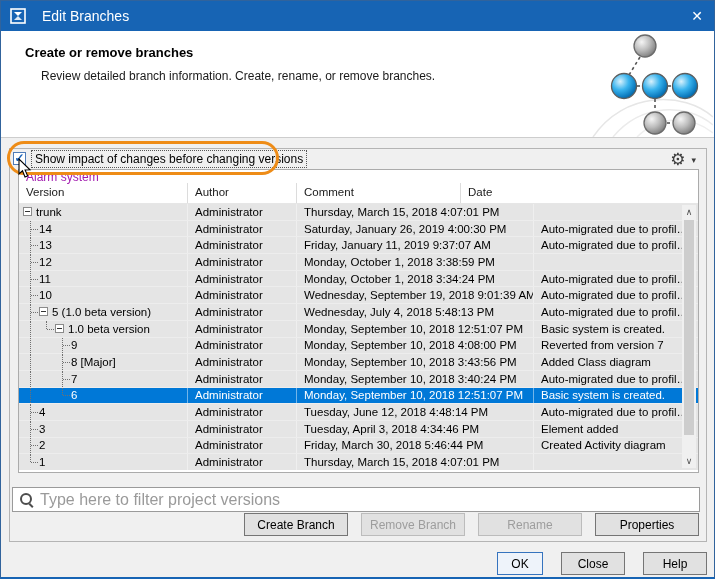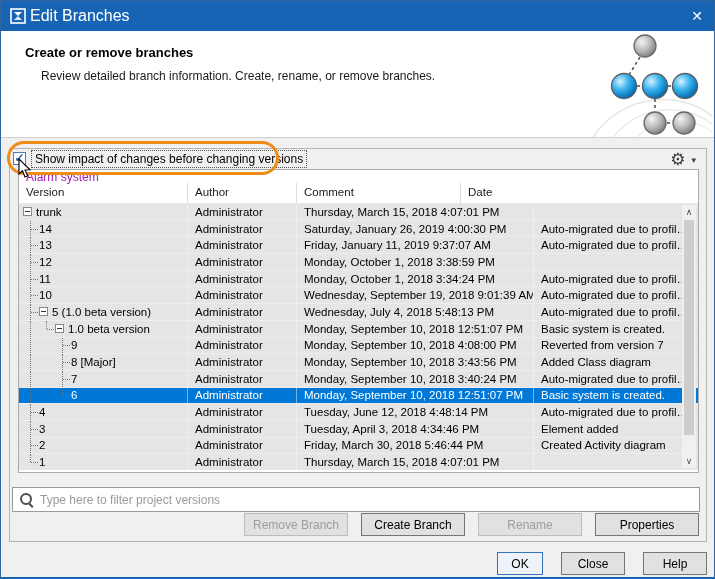--- a/index.html
+++ b/index.html
@@ -3,21 +3,21 @@
 <meta charset="utf-8">
 <style>
   html,body{margin:0;padding:0;background:#fff;font-family:"Liberation Sans",sans-serif;}
   #dialog{position:relative;width:715px;height:579px;box-sizing:border-box;
     border:1px solid #31639c;border-bottom:2px solid var(--titlebar,#1764B4);
     background:#f0f0f0;overflow:hidden;}
   
   .titlebar{position:absolute;left:0;top:0;right:0;height:30px;background:var(--titlebar,#1764B4);
     display:flex;align-items:center;color:#fff;}
   .app-icon{margin-left:9px;width:16px;height:16px;flex:none;}
-  .title-text{margin-left:4px;font-size:16px;}
+  .title-text{margin-left:16px;font-size:14px;}
   .close-btn{margin-left:auto;width:34px;height:30px;display:flex;align-items:center;justify-content:center;
     font-size:14px;cursor:default;}
   
   .header-sec{position:absolute;left:0;top:30px;right:0;height:107px;background:#fff;
     border-bottom:1px solid #cdcdcd;box-sizing:border-box;text-align:right;}
   .header-title{position:absolute;left:24px;top:14px;font-size:13px;font-weight:bold;color:#000;}
   .header-sub{position:absolute;left:40px;top:38px;font-size:12px;color:#1a1a1a;}
   .branch-graphic{position:absolute;left:578px;top:2px;width:134px;height:104px;}
   
   .main-panel{position:absolute;left:8px;top:147px;width:698px;height:394px;box-sizing:border-box;
@@ -65,21 +65,21 @@
   .vscroll{position:absolute;right:2px;top:35px;width:14px;height:263px;background:#f0f0f0;
     display:flex;flex-direction:column;align-items:center;}
   .scroll-arrow{height:14px;width:14px;flex:none;font-size:9px;color:#505050;text-align:center;line-height:14px;}
   .scroll-thumb{width:10px;flex:none;height:215px;margin-top:1px;background:#cdcdcd;}
   
   .filter-box{position:absolute;left:2px;top:338px;width:688px;height:25px;box-sizing:border-box;
     border:1px solid #9a9a9a;background:#fff;display:flex;align-items:center;}
   .search-icon{width:14px;height:14px;position:relative;margin:0 6px 0 7px;flex:none;}
   .search-icon::before{content:"";position:absolute;left:0;top:0;width:8px;height:8px;border:2px solid #4d4d4d;border-radius:50%;}
   .search-icon::after{content:"";position:absolute;left:10px;top:10px;width:5px;border-top:2px solid #4d4d4d;transform:rotate(45deg);transform-origin:0 0;}
-  .filter-placeholder{font-size:12px;color:#9a9a9a;}
+  .filter-placeholder{font-size:16px;color:#9a9a9a;}
   
   .branch-btn-row{position:absolute;left:0;right:7px;top:364px;height:23px;display:flex;
     justify-content:flex-end;gap:13px;}
   .btn{box-sizing:border-box;height:23px;background:#e1e1e1;border:1px solid #757575;
     font-size:12px;color:#000;display:flex;align-items:center;justify-content:center;}
   .branch-btn{width:104px;}
   .btn.disabled{border-color:#bcbcbc;color:#9d9d9d;}
   .dialog-btn-row{position:absolute;right:7px;top:551px;height:23px;display:flex;gap:18px;}
   .dialog-btn{width:64px;}
   .btn.default{border:1px solid #3573be;background:#eef3fa;width:46px;}
@@ -317,22 +317,22 @@
         <span class="scroll-arrow" style="margin-top:auto;">∨</span>
       </div>
     </div>
 
     <div class="filter-box">
       <span class="search-icon"></span>
       <span class="filter-placeholder">Type here to filter project versions</span>
     </div>
 
     <div class="branch-btn-row" id="branch-btn-row">
+        <div class="btn branch-btn">Create Branch</div>
         <div class="btn branch-btn disabled">Remove Branch</div>
-        <div class="btn branch-btn">Create Branch</div>
         <div class="btn branch-btn disabled">Rename</div>
         <div class="btn branch-btn">Properties</div>
       </div>
   </div>
 
   <div class="dialog-btn-row" id="dialog-btn-row">
       <div class="btn dialog-btn default">OK</div>
       <div class="btn dialog-btn">Close</div>
       <div class="btn dialog-btn">Help</div>
     </div>

